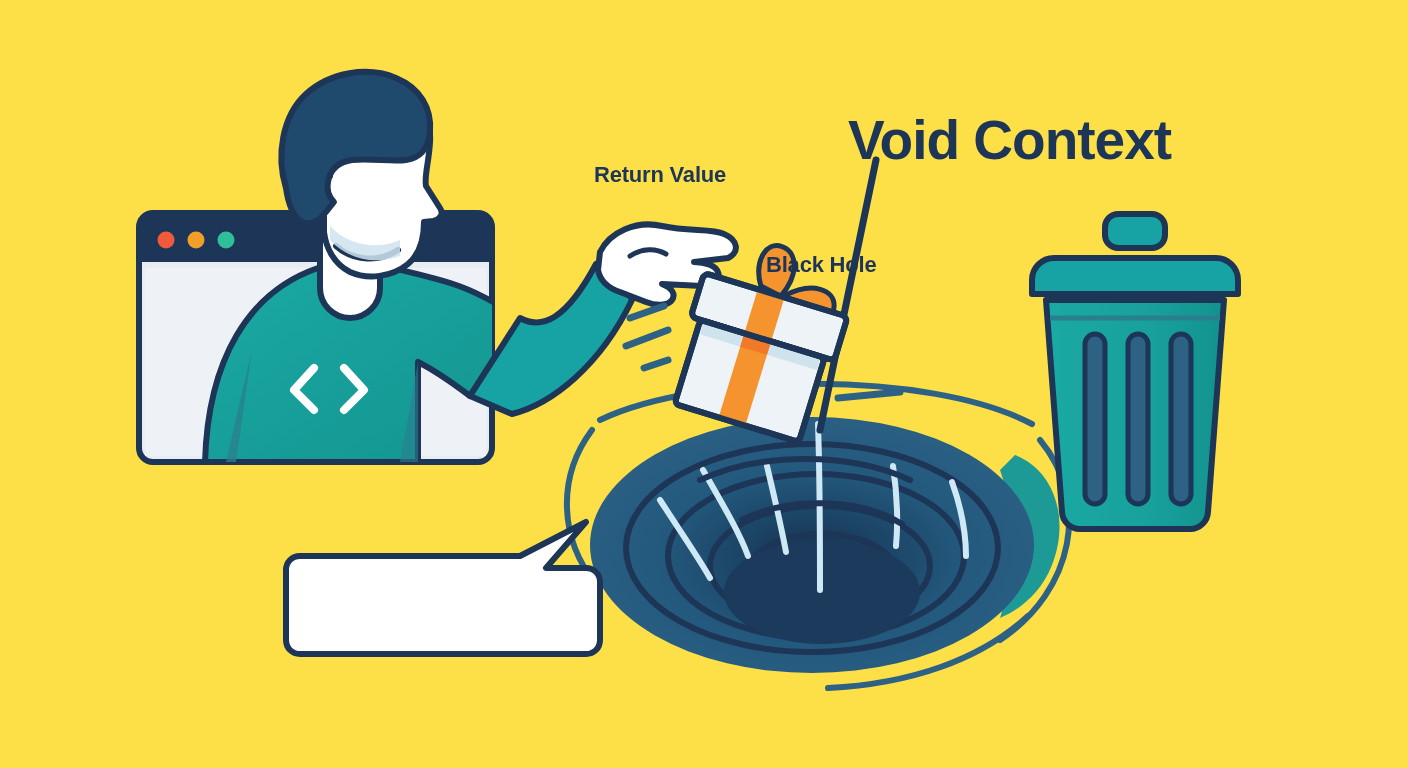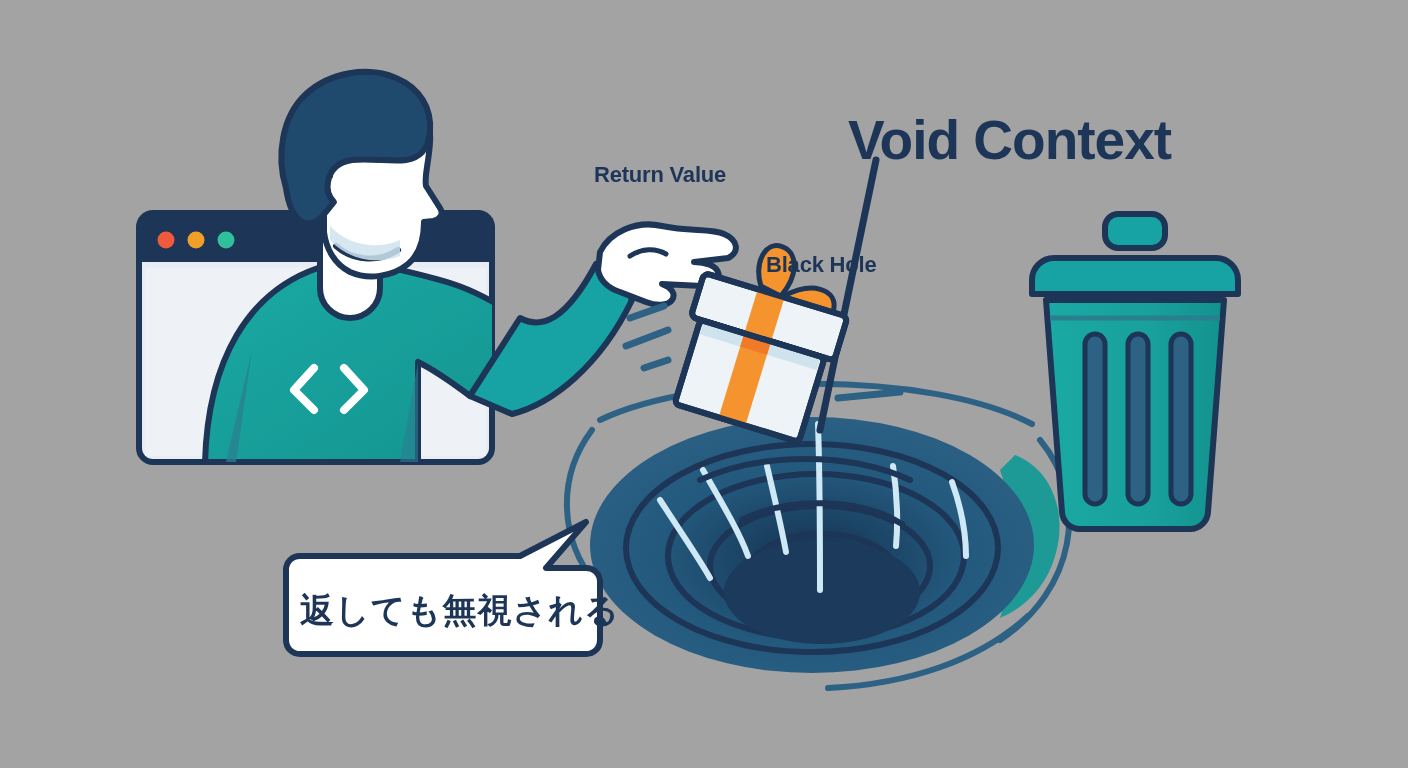--- a/index.html
+++ b/index.html
@@ -8,21 +8,21 @@
     padding: 0;
     background: #ffffff;
   }
   body {
     font-family: "Liberation Sans", "DejaVu Sans", sans-serif;
   }
   #stage {
     position: relative;
     width: 1408px;
     height: 768px;
-    background: #a3a3a3;
+    background: #fde047;
     overflow: hidden;
   }
   #stage svg.scene {
     position: absolute;
     left: 0;
     top: 0;
     width: 1408px;
     height: 768px;
     display: block;
   }
@@ -211,15 +211,14 @@
                L300 654 C292 654 286 648 286 640 Z" fill="#ffffff" stroke="#1d3557" stroke-width="6" stroke-linejoin="round"></path>
     </g>
   </svg>
 
   <div class="lbl" id="title-void-context">Void Context</div>
 
   <div class="lbl" id="label-return-value">Return Value</div>
 
   <div class="lbl" id="label-black-hole">Black Hole</div>
 
-  <div class="lbl" id="bubble-text">返しても無視される</div>
 
 </div>
 
 </body></html>

